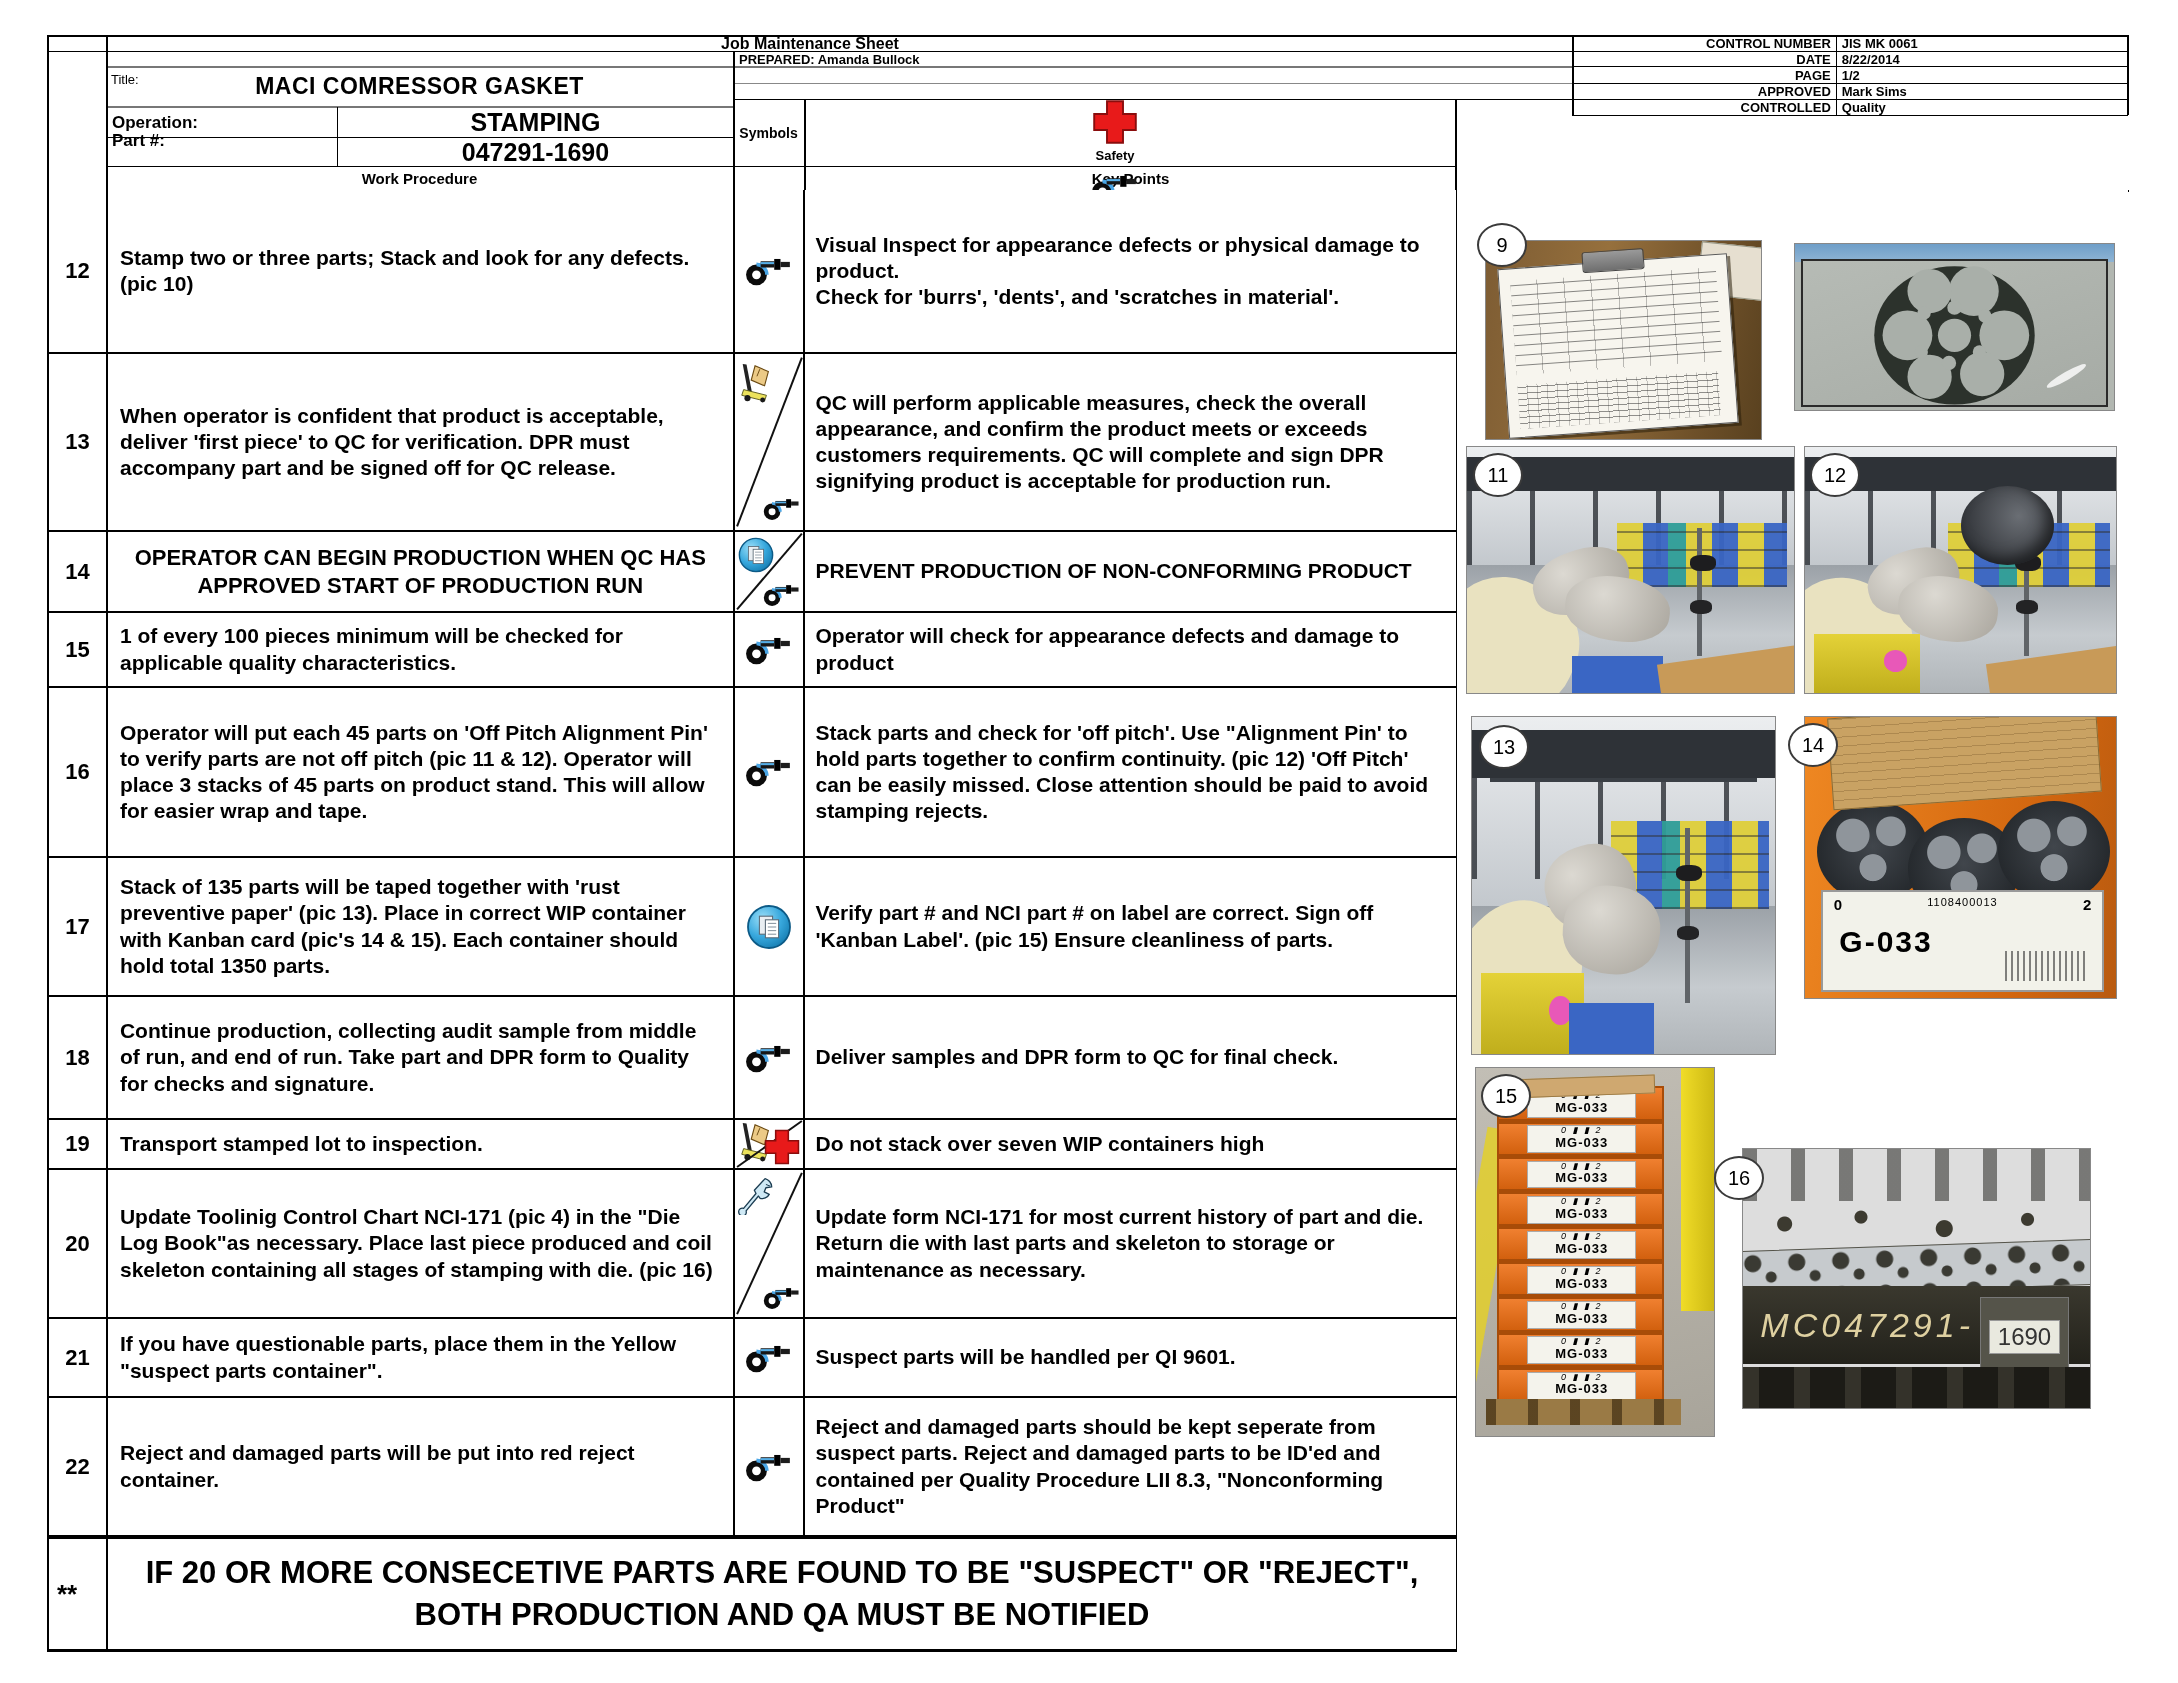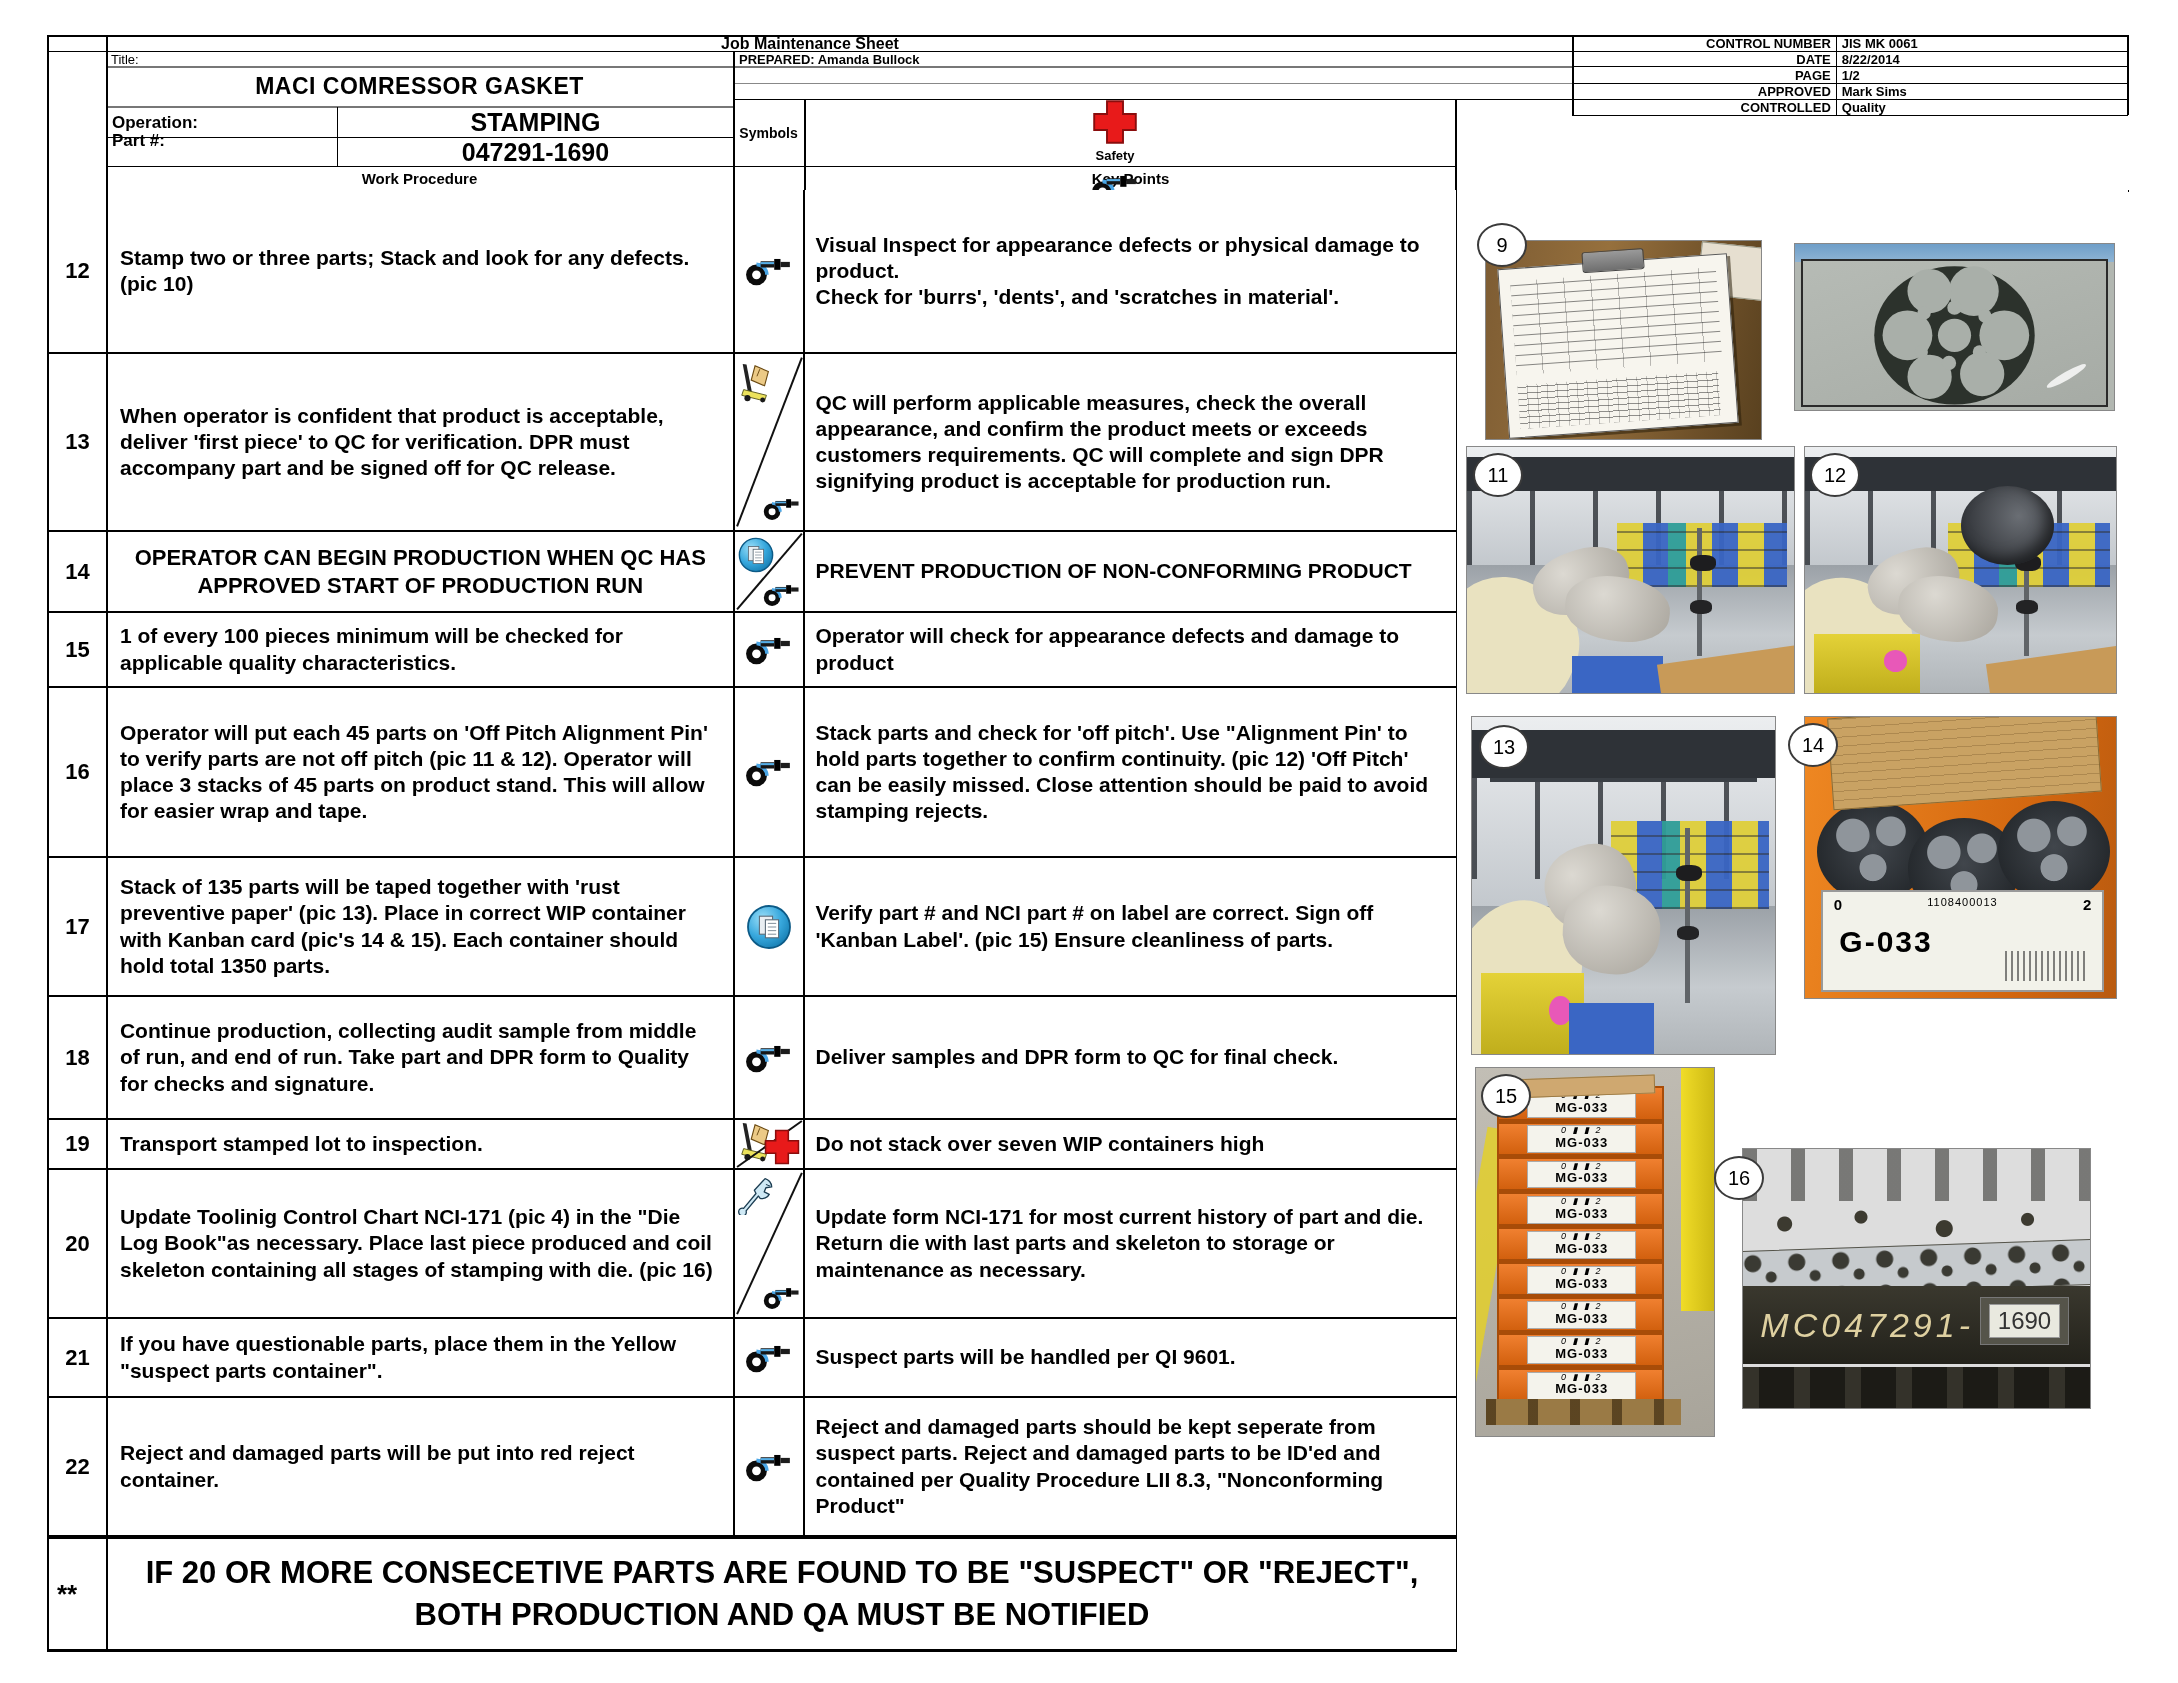--- a/index.html
+++ b/index.html
@@ -4,21 +4,21 @@
 <style>
   html,body{margin:0;padding:0;background:#fff;}
   .page{position:relative;width:2178px;height:1683px;background:#fff;overflow:hidden;
         font-family:"Liberation Sans",sans-serif;font-weight:700;color:#000;}
   .hline{position:absolute;background:#000;}
   .vline{position:absolute;background:#000;}
   .txt{position:absolute;display:flex;align-items:center;}
   .ctr{justify-content:center;text-align:center;}
   
   .jis-title{font-size:16px;}
-  .small-lbl{font-size:13px;font-weight:400;}
+  .small-lbl{font-size:13px;font-weight:400;margin-top:20px;}
   .small-bold{font-size:13px;}
   .maci{font-size:23px;letter-spacing:0.5px;}
   .oplabel{font-size:17px;}
   .opvalue{font-size:25px;}
   .colhead{font-size:15px;}
   .ctl-row{position:absolute;display:flex;}
   .ctl-lab{width:264px;text-align:right;padding-right:6px;font-size:13px;display:flex;align-items:center;justify-content:flex-end;}
   .ctl-val{width:292px;text-align:left;padding-left:5px;font-size:13px;display:flex;align-items:center;}
   .legend{position:absolute;left:804px;top:99px;width:622px;height:67px;display:flex;flex-direction:column;}
   .leg-item{flex:1;display:flex;flex-direction:column;align-items:center;justify-content:flex-end;}
@@ -126,21 +126,21 @@
   .die-top{position:absolute;top:0;left:0;right:0;height:20%;background:linear-gradient(#7b786c,#5c594e);
            background-image:repeating-linear-gradient(90deg,rgba(20,20,16,.5) 0 14px,transparent 14px 48px);}
   .die-mid{position:absolute;top:20%;left:0;right:0;height:18%;background:linear-gradient(#8d8a7d,#6e6b5e);
            background-image:radial-gradient(circle at 12% 50%,#3c3a30 0 7px,transparent 8px),radial-gradient(circle at 34% 35%,#3c3a30 0 6px,transparent 7px),
            radial-gradient(circle at 58% 60%,#3c3a30 0 8px,transparent 9px),radial-gradient(circle at 82% 40%,#3c3a30 0 6px,transparent 7px);}
   .skeleton{position:absolute;top:37%;left:-2%;width:104%;height:17%;background:#c6cacd;transform:rotate(-2deg);border:1px solid #55544a;
             background-image:radial-gradient(circle at 16px 12px,#3a3a33 0 8px,transparent 9px),radial-gradient(circle at 34px 26px,#3a3a33 0 5px,transparent 6px);
             background-size:44px 34px;}
   .die-block{position:absolute;top:53%;left:0;right:0;height:30%;background:linear-gradient(#3a382e,#23221b);}
   .chalk{position:absolute;left:5%;top:26%;font-size:34px;font-style:italic;letter-spacing:4px;color:#ded0a0;font-weight:400;}
-  .tagbox{position:absolute;right:6%;top:14%;background:#55544a;padding:6px 8px;border:1px solid #777;}
+  .tagbox{position:absolute;right:6%;top:14%;background:#55544a;padding:22px 8px;border:1px solid #777;}
   .tag16{display:block;background:#e9e9df;color:#333;border:1px solid #999;font-size:24px;padding:2px 8px;font-weight:400;}
   .die-bot{position:absolute;bottom:0;left:0;right:0;height:16%;background:#1c1b16;
            background-image:repeating-linear-gradient(90deg,#34322a 0 16px,transparent 16px 51px);}
 </style>
 </head>
 <body>
 
 <div class="page">
 
   <div class="hline" style="left:47px;top:35px;width:2082px;height:2px"></div>

